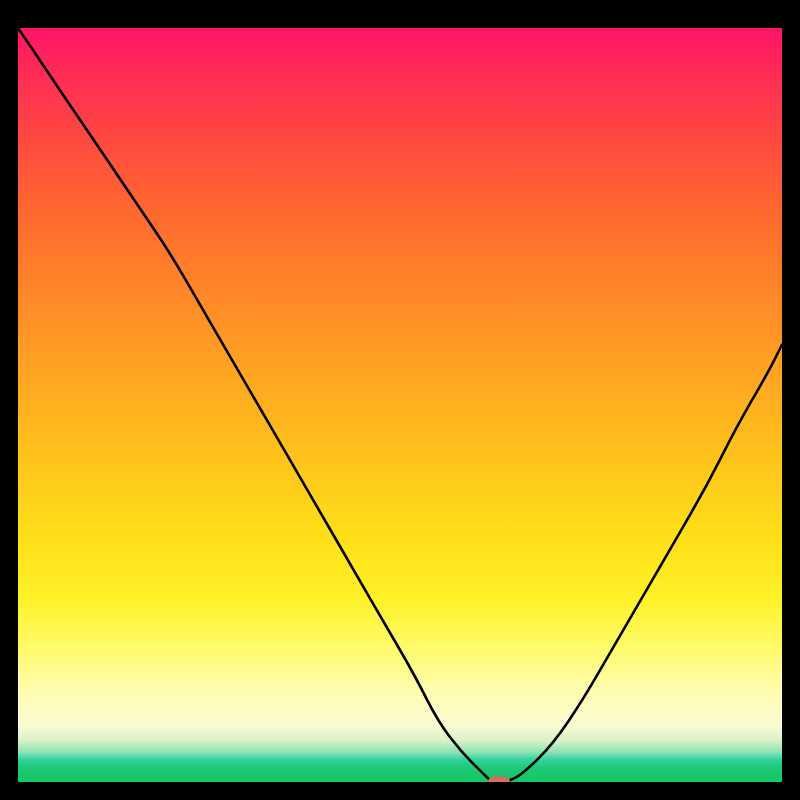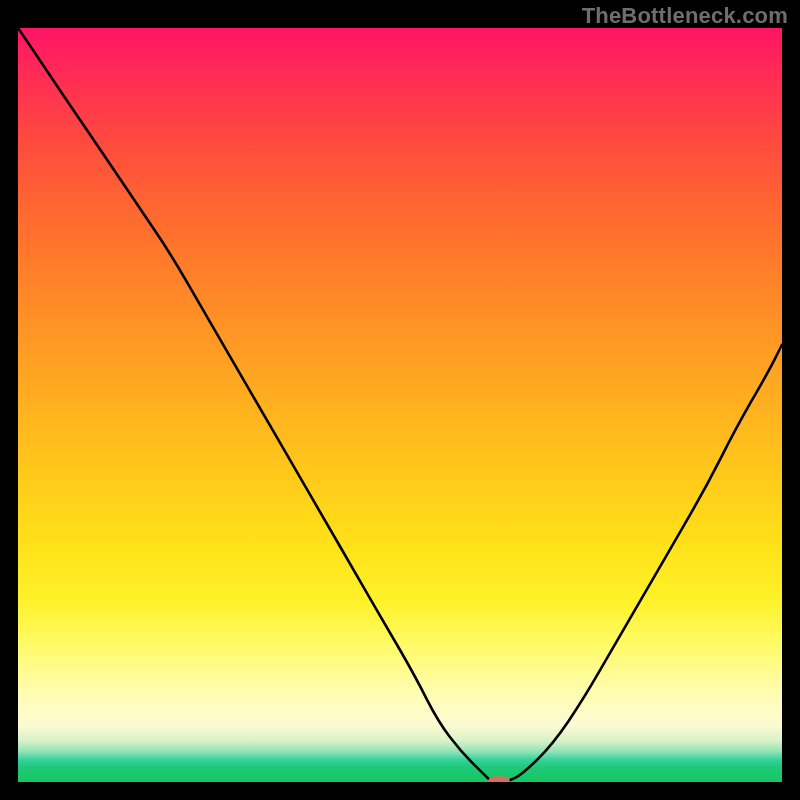--- a/index.html
+++ b/index.html
@@ -78,21 +78,20 @@
     border-radius: 6px;
     background: #d96b63;
     z-index: 12;
     transform: translate(-50%, -50%);
   }
 </style>
 </head>
 <body>
 
 <div class="frame">
-  <div class="watermark">TheBottleneck.com</div>
 
   <div class="plot">
     <div class="gradient"></div>
 
     <svg class="curve" viewBox="0 0 764 754" preserveAspectRatio="none">
       <path id="curve-path" fill="none" stroke="#000" stroke-width="2.6" stroke-linecap="round" stroke-linejoin="round" d="M 0.0 0.0 Q 0.0 0.0 15.3 22.6 Q 30.6 45.2 45.8 67.9 Q 61.1 90.5 76.4 113.1 Q 91.7 135.7 107.0 158.3 Q 122.2 181.0 137.5 203.6 Q 152.8 226.2 168.1 252.6 Q 183.4 279.0 198.6 305.4 Q 213.9 331.8 229.2 358.1 Q 244.5 384.5 259.8 410.9 Q 275.0 437.3 290.3 463.7 Q 305.6 490.1 320.9 516.5 Q 336.2 542.9 351.4 569.3 Q 366.7 595.7 382.0 622.0 Q 397.3 648.4 408.7 671.1 Q 420.2 693.7 431.7 708.8 Q 443.1 723.8 454.6 735.2 Q 466.0 746.5 469.9 750.2 Q 473.7 754.0 481.3 754.0 Q 489.0 754.0 496.6 750.2 Q 504.2 746.5 519.5 731.4 Q 534.8 716.3 550.1 693.7 Q 565.4 671.1 580.6 644.7 Q 595.9 618.3 611.2 591.9 Q 626.5 565.5 641.8 539.1 Q 657.0 512.7 672.3 486.3 Q 687.6 459.9 702.9 429.8 Q 718.2 399.6 733.4 373.2 Q 748.7 346.8 756.4 331.8 T 764.0 316.7"></path>
     </svg>
 
     <div class="marker" id="marker" style="left: 481.32px; top: 754px; background: rgb(217, 107, 99);"></div>
   </div>

